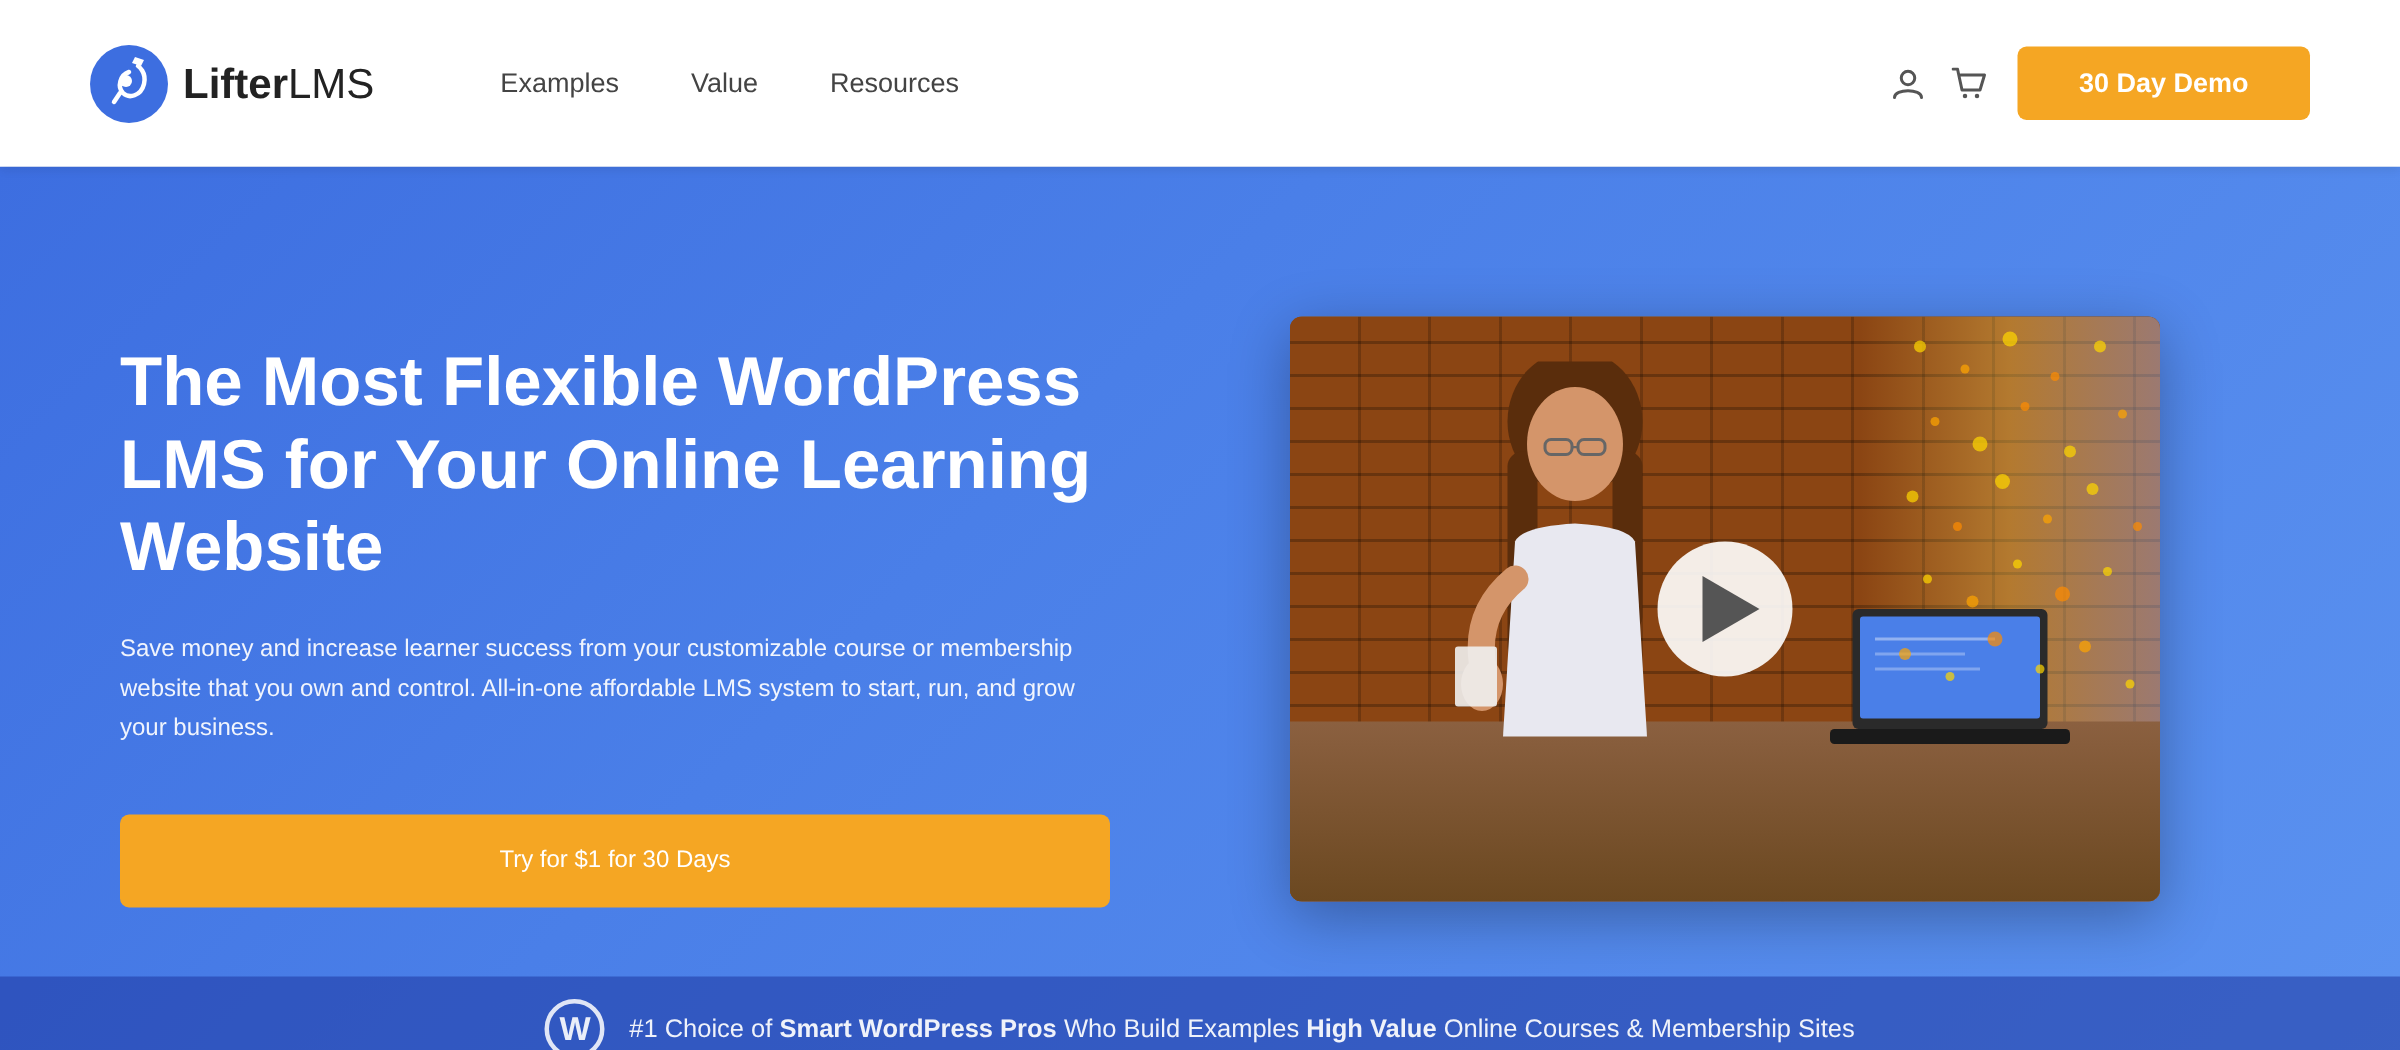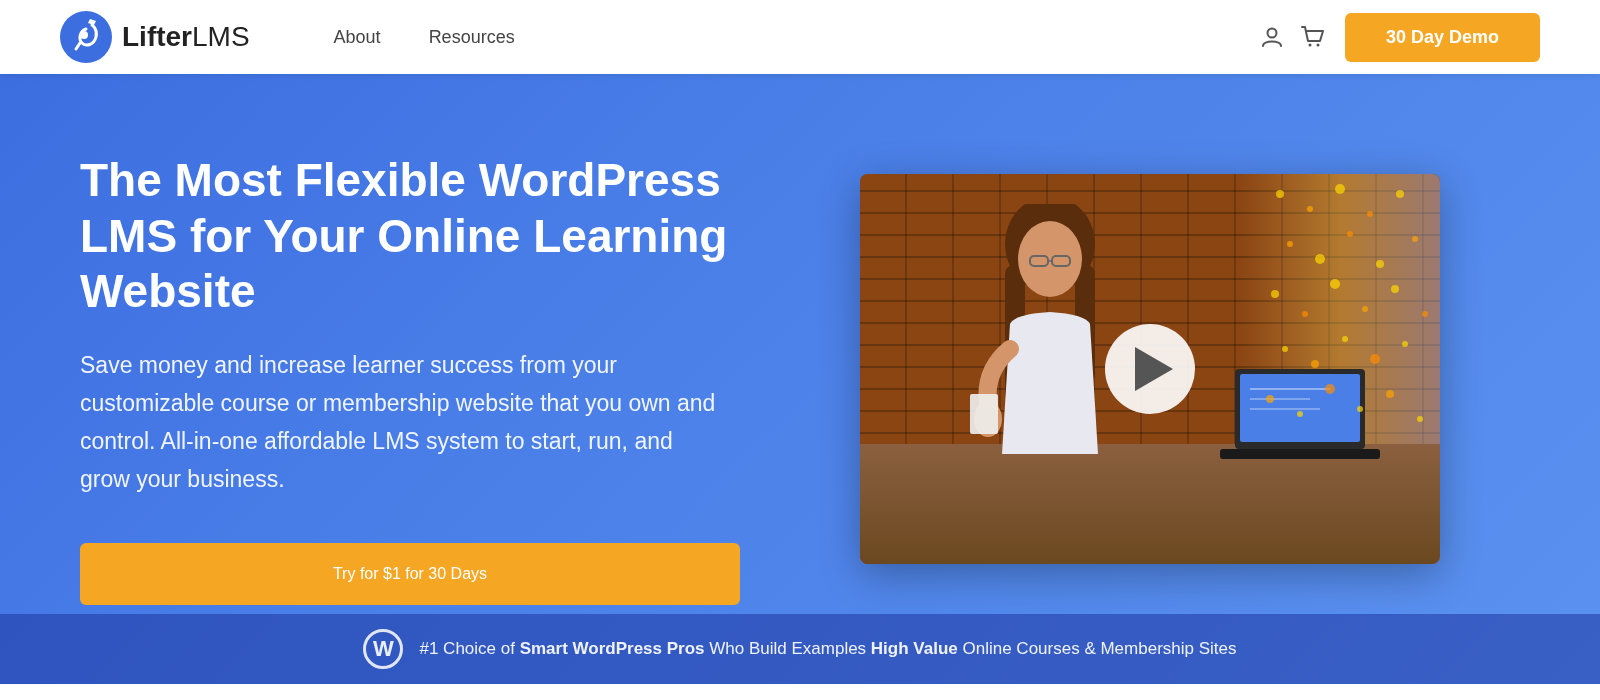--- a/index.html
+++ b/index.html
@@ -4,21 +4,21 @@
   <style>
     * { margin: 0; padding: 0; box-sizing: border-box; }
     body { width: 1600px; height: 700px; overflow: hidden; font-family: 'Segoe UI', Arial, sans-serif; }
 
     
     .navbar {
       background: #fff;
       display: flex;
       align-items: center;
       padding: 0 60px;
-      height: 74px;
+      height: 111px;
       box-shadow: 0 2px 6px rgba(0,0,0,0.08);
       position: relative;
       z-index: 10;
     }
     .logo-area {
       display: flex;
       align-items: center;
       gap: 10px;
       margin-right: 60px;
       text-decoration: none;
@@ -97,21 +97,21 @@
       padding-right: 60px;
     }
     .hero-title {
       font-size: 46px;
       font-weight: 800;
       line-height: 1.2;
       margin-bottom: 28px;
       color: #fff;
     }
     .hero-subtitle {
-      font-size: 23px;
+      font-size: 16px;
       line-height: 1.65;
       color: rgba(255,255,255,0.92);
       margin-bottom: 44px;
       max-width: 640px;
     }
     .cta-btn {
       display: block;
       background: #f5a623;
       color: #fff;
       border: none;
@@ -264,21 +264,22 @@
       <path d="M20 32 L16 38" stroke="white" stroke-width="3" stroke-linecap="round"></path>
       <path d="M28 12 L30 8 L36 10 L34 14 Z" fill="white"></path>
       <circle cx="24" cy="24" r="4" fill="white"></circle>
     </svg>
     <span class="logo-text">
       <strong>Lifter</strong><span>LMS</span>
     </span>
   </a>
 
   <div class="nav-links">
-    <a class="nav-link" href="#">About</a>
+    <a class="nav-link" href="#">Examples</a>
+    <a class="nav-link" href="#">Value</a>
     <a class="nav-link" href="#">Resources</a>
   </div>
 
   <div class="nav-icons">
     <button class="nav-icon-btn" aria-label="Account">
 
       <svg width="22" height="22" viewBox="0 0 22 22" fill="none" xmlns="http://www.w3.org/2000/svg">
         <circle cx="11" cy="7" r="4.5" stroke="#555" stroke-width="2"></circle>
         <path d="M2 20 C2 14 20 14 20 20" stroke="#555" stroke-width="2" stroke-linecap="round"></path>
       </svg>

